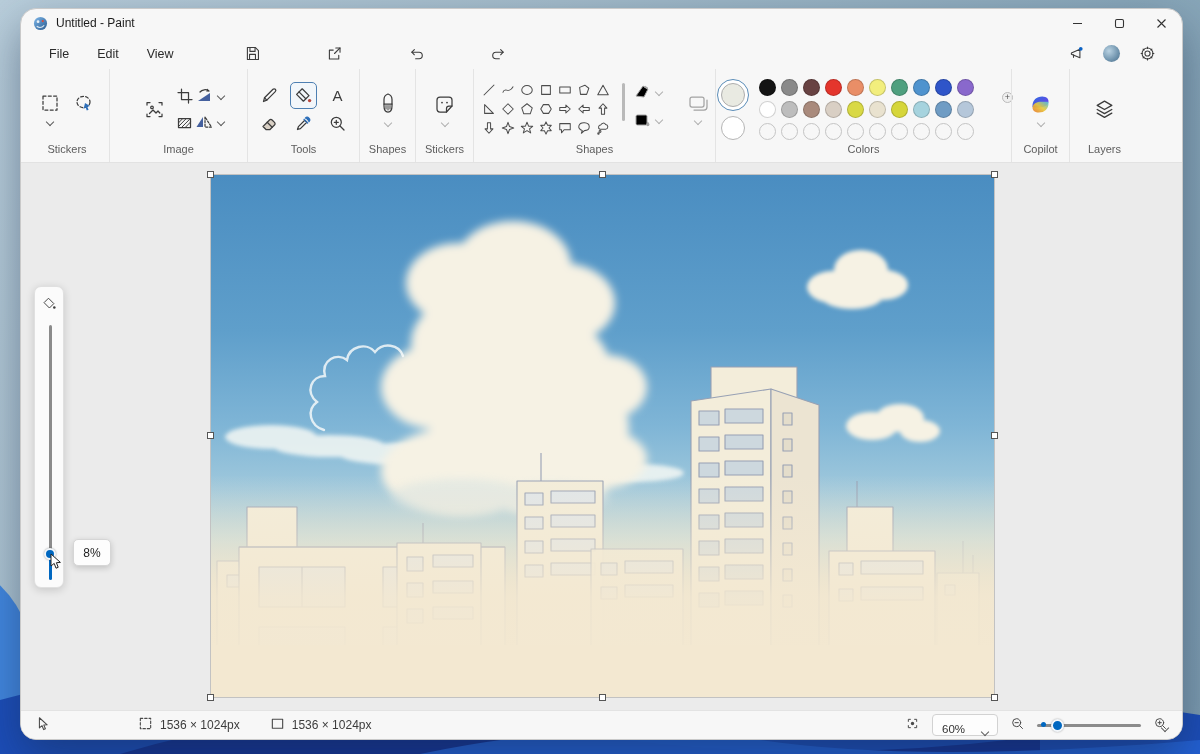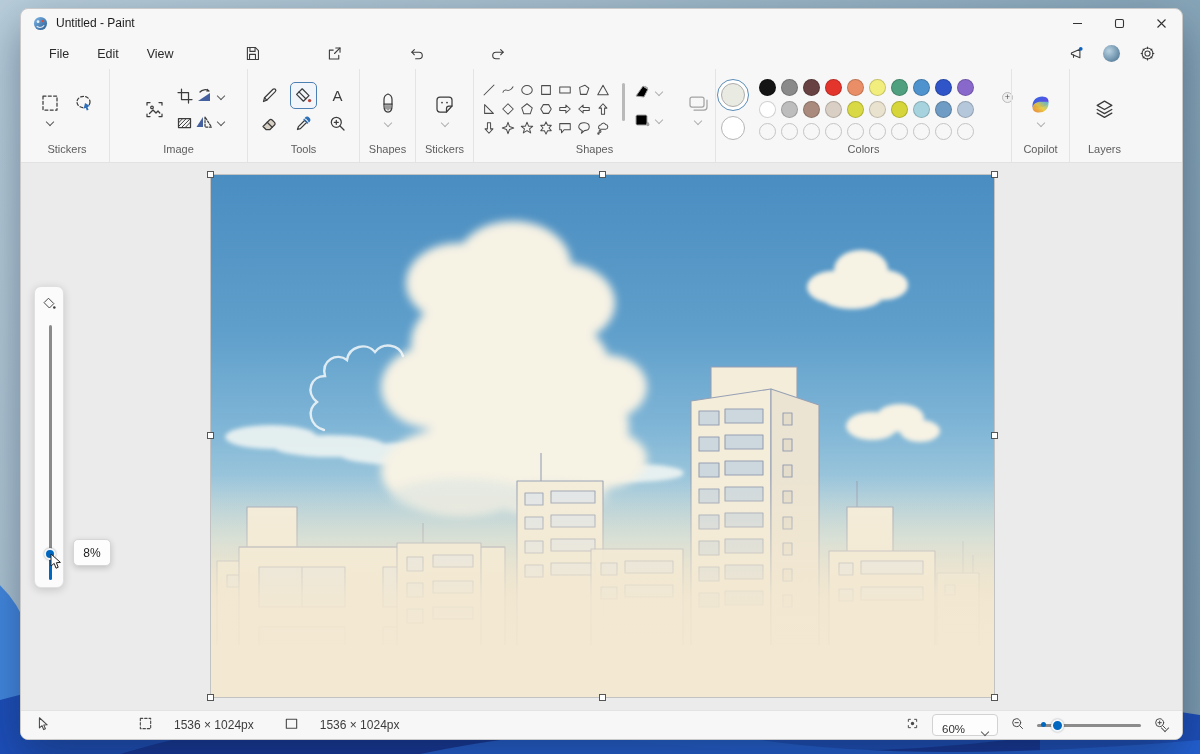--- a/index.html
+++ b/index.html
@@ -4,21 +4,21 @@
 <style>
   * { margin:0; padding:0; box-sizing:border-box; }
   html,body { width:1200px; height:754px; overflow:hidden;
     font-family:"Liberation Sans", sans-serif; }
   .desktop { position:relative; width:1200px; height:754px;
     background:linear-gradient(118deg,#b9cedb 0%,#a5bdcb 35%,#8aa8ba 70%,#7d9cb0 100%); }
   .bloom { position:absolute; inset:0; }
 
   
   .win { position:absolute; left:20px; top:8px; width:1163px; height:732px;
-    background:#f7f7f7; border:1px solid #c9c9c9; border-radius:8px;
+    background:#f7f7f7; border:1px solid #c9c9c9; border-radius:16px;
     box-shadow:0 18px 45px rgba(20,40,70,.45); display:flex; flex-direction:column; overflow:hidden; }
 
   
   .titlebar { height:28px; display:flex; align-items:center; padding-left:12px; flex:0 0 auto; }
   .app-ico { width:15px; height:15px; margin-right:8px; }
   .title { font-size:12px; color:#1b1b1b; }
   .caption-btns { margin-left:auto; display:flex; height:100%; }
   .cap { width:42px; height:100%; display:flex; align-items:center; justify-content:center; color:#333; }
   .cap svg { width:11px; height:11px; stroke:#333; stroke-width:1.1; fill:none; }
 
@@ -98,21 +98,21 @@
   .drag-cursor { position:absolute; left:12px; top:266px; width:17px; height:17px; }
   .tooltip { position:absolute; left:52px; top:376px; width:38px; height:27px; background:#fdfdfd;
     border:1px solid #d6d6d6; border-radius:5px; box-shadow:0 2px 6px rgba(0,0,0,.18);
     display:flex; align-items:center; justify-content:center; font-size:12px; color:#222; }
 
   
   .statusbar { height:29px; border-top:1px solid #e3e3e3; background:#f7f7f7; flex:0 0 auto;
     display:flex; align-items:center; padding:0 14px; font-size:12px; color:#3c3c3c; }
   .sb-ico svg { width:15px; height:15px; stroke:#4a4a4a; stroke-width:1.2; fill:none;
     stroke-linecap:round; stroke-linejoin:round; }
-  .sb-group { display:flex; align-items:center; gap:21px; }
+  .sb-group { display:flex; align-items:center; gap:7px; }
   .sb-right { margin-left:auto; display:flex; align-items:center; gap:12px; }
   .zoom-select { width:66px; height:22px; border:1px solid #d2d2d2; border-radius:4px; background:#fdfdfd;
     display:flex; align-items:flex-end; justify-content:space-between; padding:0 9px; font-size:11.5px; color:#333; }
   .ztrack { position:relative; width:104px; height:3px; background:#8b8b8b; border-radius:2px; }
   .zdetent { position:absolute; left:4px; top:-1.5px; width:5px; height:5px; border-radius:50%; background:#0067c0; }
   .zthumb { position:absolute; left:14px; top:-5px; width:13px; height:13px; border-radius:50%;
     background:#0067c0; border:2px solid #f2f6fa; box-shadow:0 0 2px rgba(0,0,0,.35); }
 </style>
 </head>
 <body>

